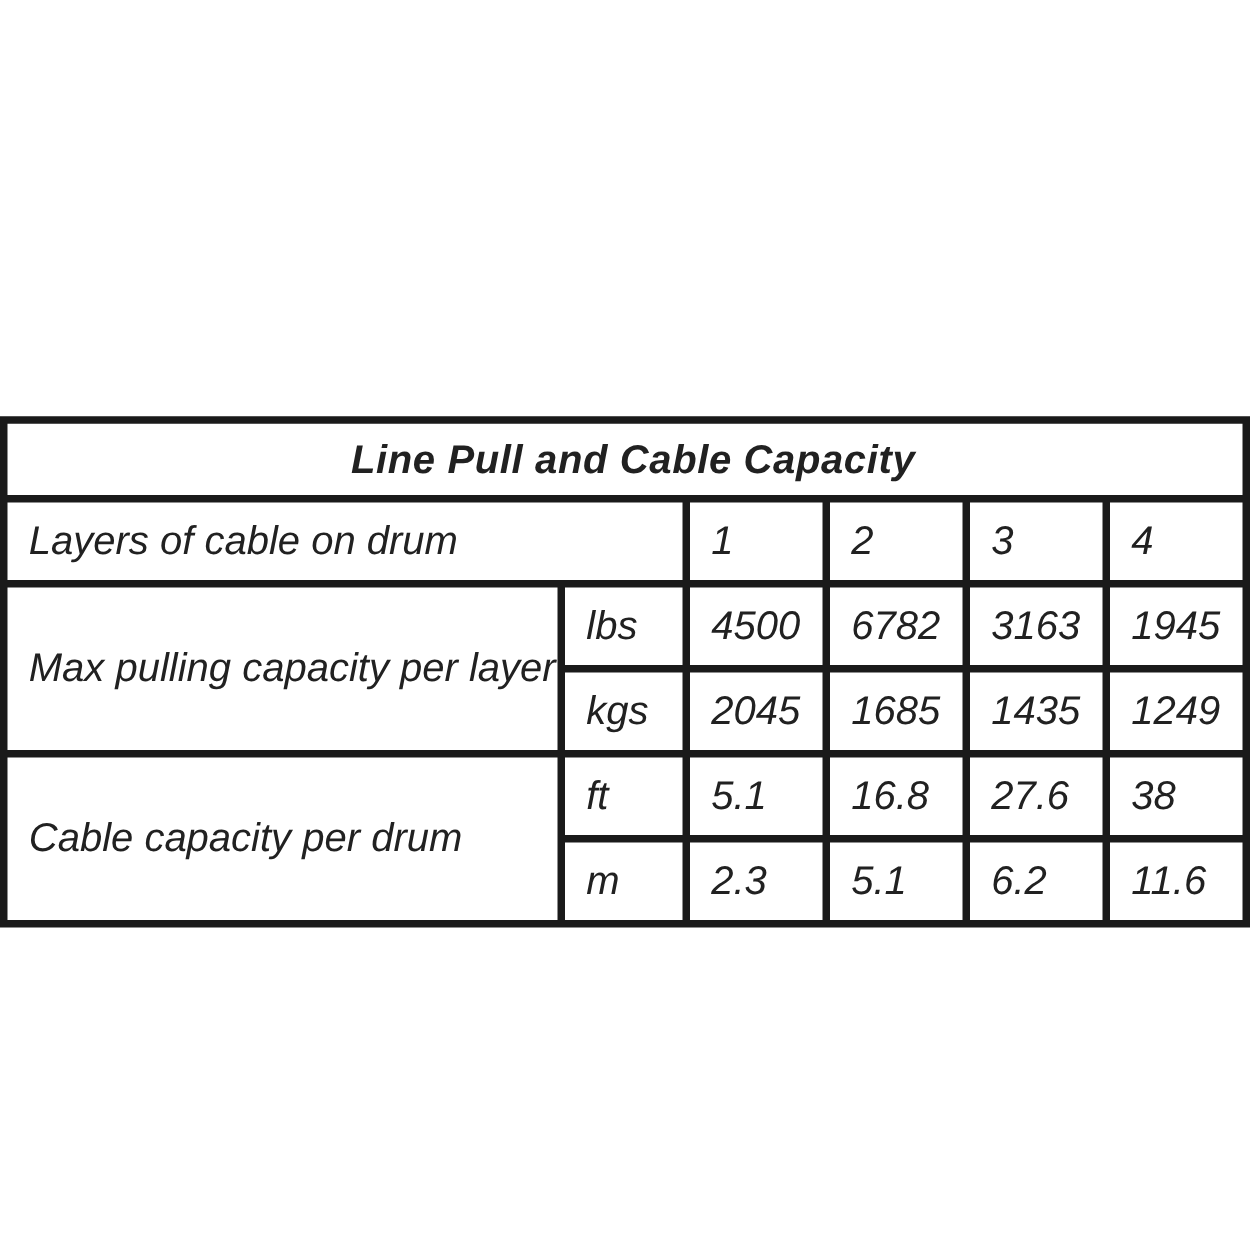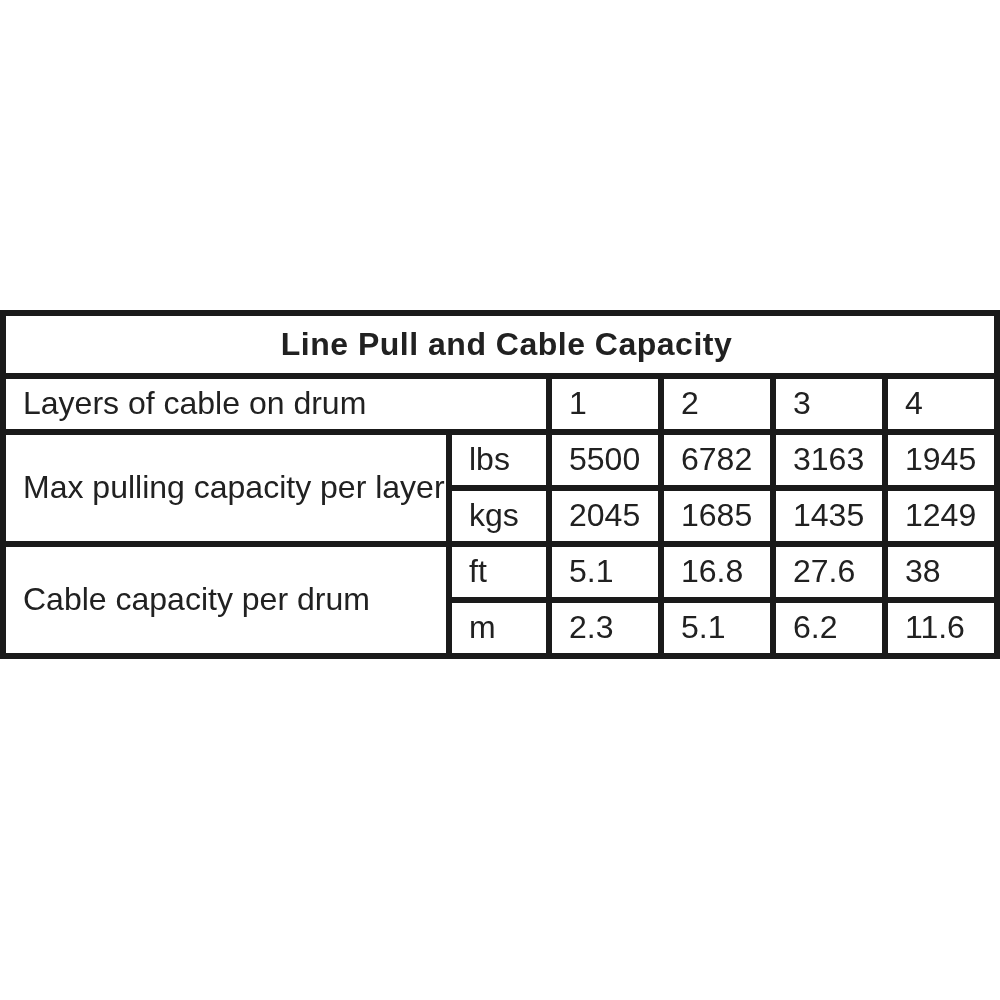--- a/index.html
+++ b/index.html
@@ -13,27 +13,28 @@
   .canvas {
     position: relative;
     width: 1000px;
     height: 1000px;
     background: #ffffff;
     overflow: hidden;
     font-family: "Liberation Sans", sans-serif;
   }
   table.spec-table {
     position: absolute;
-    top: 310px;
+    top: 333px;
     left: 0;
     width: 1000px;
     table-layout: fixed;
     border-collapse: separate;
     border-spacing: 6px;
     background: var(--frame-black, #1a1a1a);
+    font-style: italic;
   }
   table.spec-table td {
     background: var(--cell-bg, #ffffff);
     color: var(--text, #212121);
     font-size: 32px;
     line-height: 1.18;
     vertical-align: middle;
     padding: 0 4px 0 17px;
     overflow: hidden;
     white-space: nowrap;
@@ -41,21 +42,21 @@
   td.title-cell {
     background: var(--frame-black, #1a1a1a);
     color: var(--title-text, #ffffff);
     font-weight: bold;
     font-size: 34px;
     text-align: center;
     height: 57px;
     padding: 0;
     letter-spacing: 0.5px;
   }
-  tr.data-row td { height: 50px; }
+  tr.data-row td { height: 62px; }
   td.group-label {
     vertical-align: top;
     padding-top: 8px;
     white-space: pre-wrap;
     margin-left: 15px;
   }
   td.unit-cell { padding-left: 16px; }
   td.value-cell { padding-left: 17px; }
   td.row-label { padding-left: 17px; }
 </style>
@@ -80,21 +81,21 @@
         <td colspan="2" class="row-label">Layers of cable on drum</td>
         <td class="value-cell">1</td>
         <td class="value-cell">2</td>
         <td class="value-cell">3</td>
         <td class="value-cell">4</td>
       </tr>
       <tr class="data-row">
         <td rowspan="2" class="group-label">Max pulling capacity per
 layer</td>
         <td class="unit-cell">lbs</td>
-        <td class="value-cell">5500</td>
+        <td class="value-cell">4500</td>
         <td class="value-cell">6782</td>
         <td class="value-cell">3163</td>
         <td class="value-cell">1945</td>
       </tr>
       <tr class="data-row">
         <td class="unit-cell">kgs</td>
         <td class="value-cell">2045</td>
         <td class="value-cell">1685</td>
         <td class="value-cell">1435</td>
         <td class="value-cell">1249</td>

